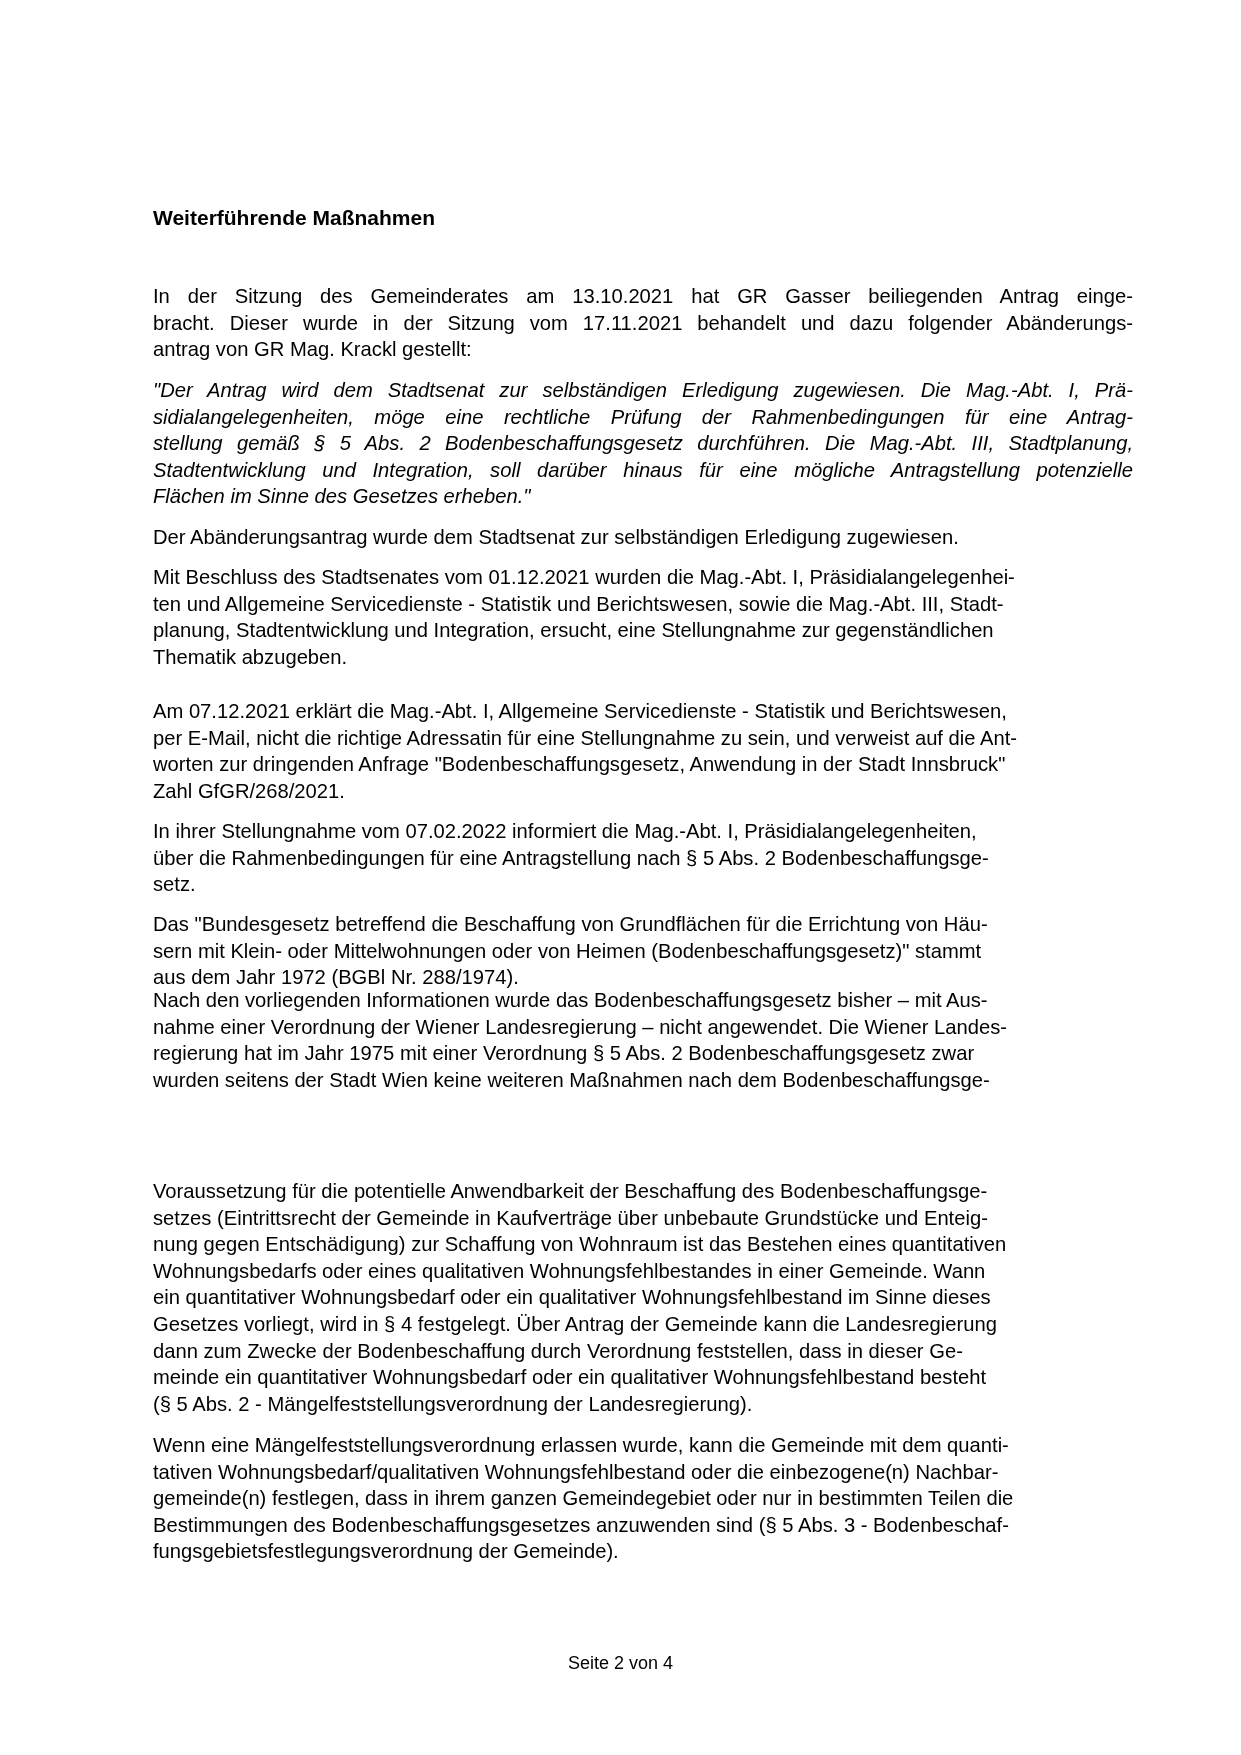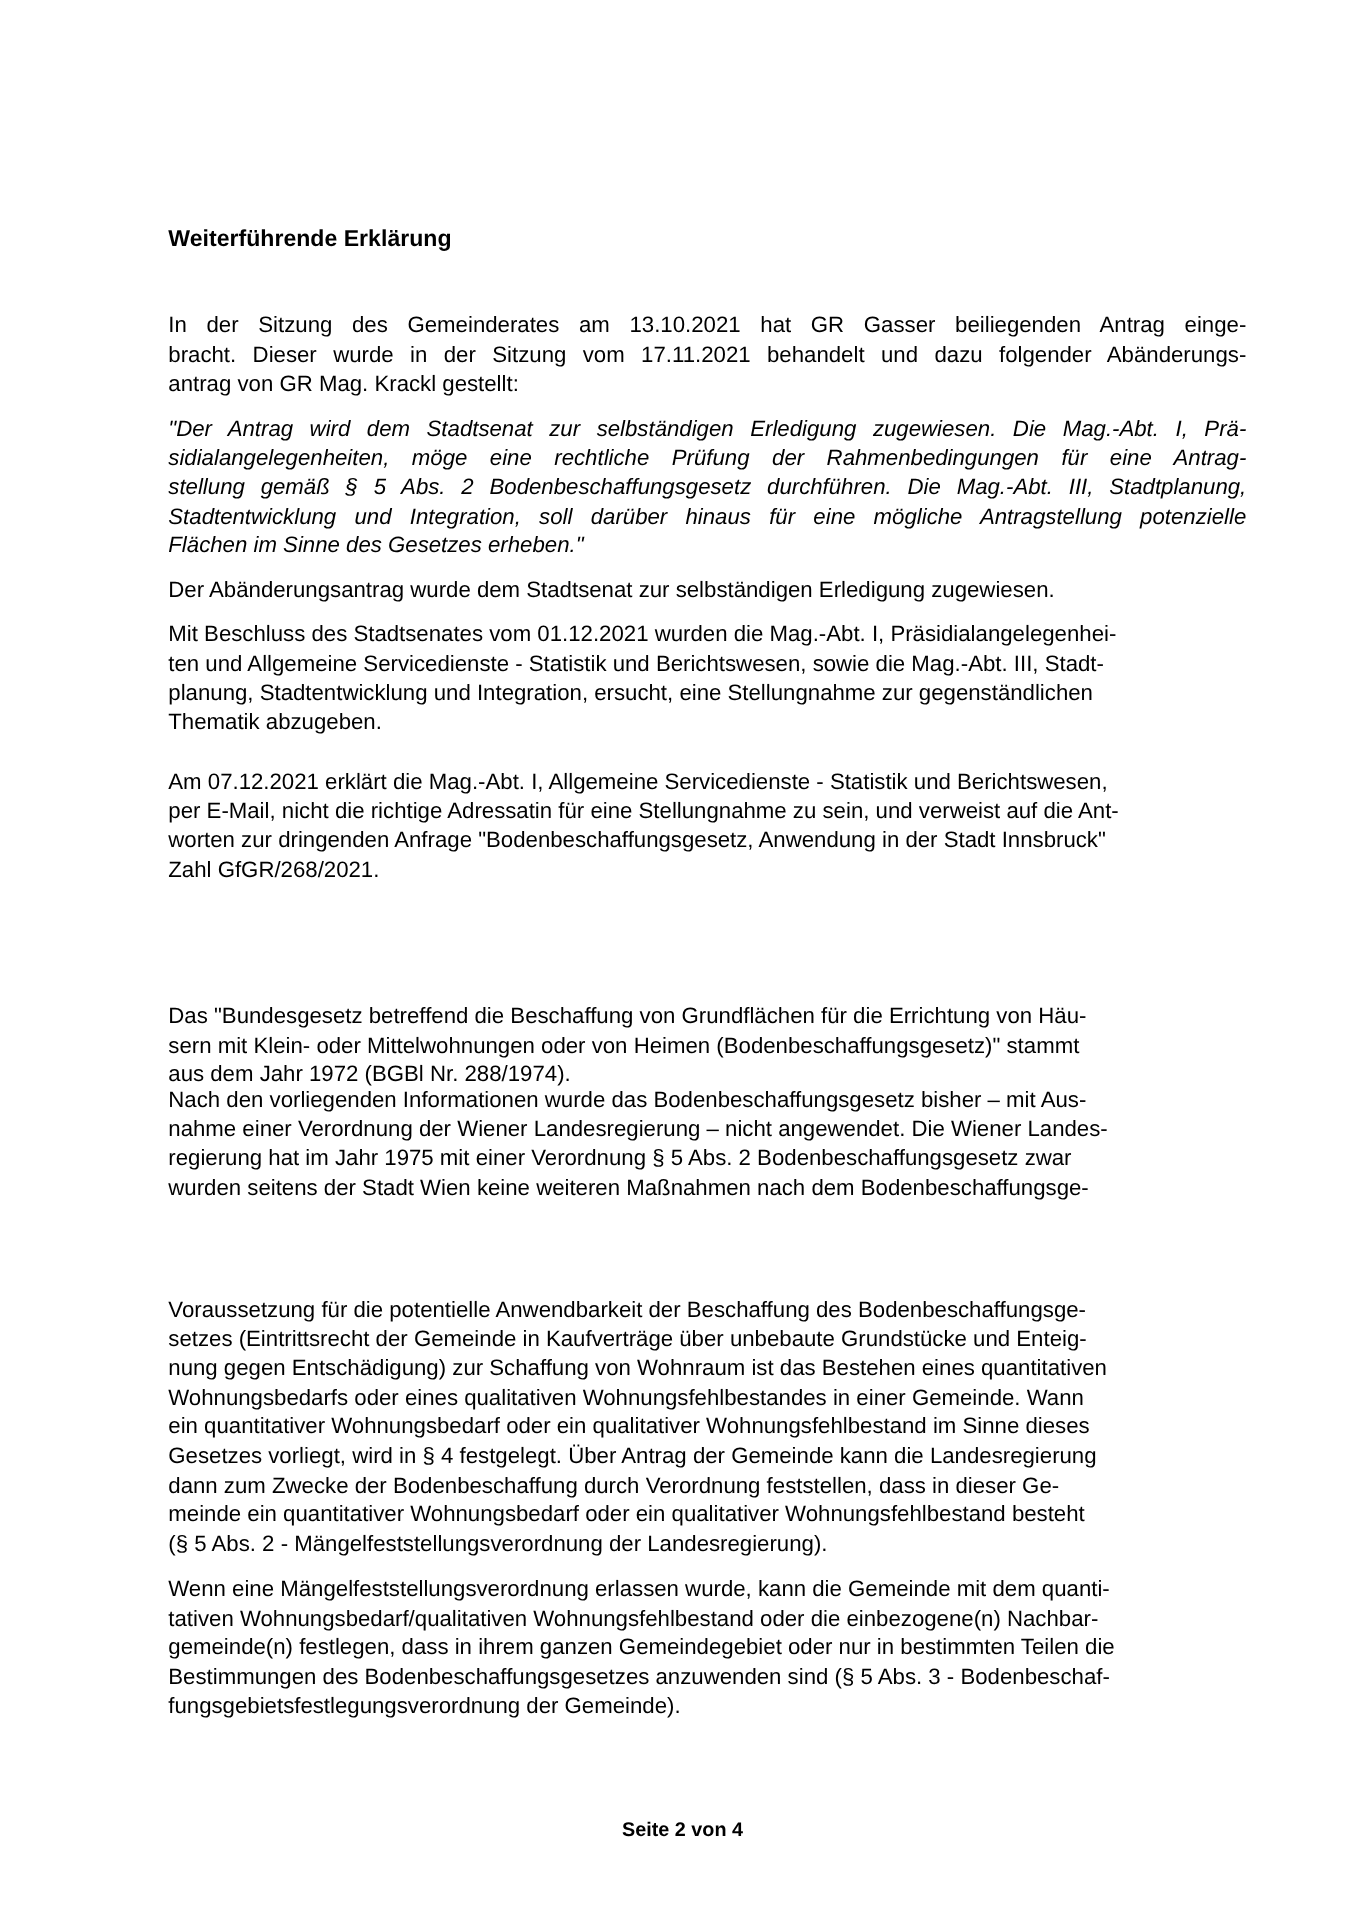--- a/index.html
+++ b/index.html
@@ -52,29 +52,28 @@
       font-style: italic;
     }
     .footer {
       position: absolute;
       left: 0;
       width: 1241px;
       top: 1652px;
       text-align: center;
       font-size: 18px;
       line-height: 22px;
-      font-weight: bold;
     }
   </style>
 </head>
 <body>
 
 <div class="page">
 
-  <div class="heading">Weiterführende Erklärung</div>
+  <div class="heading">Weiterführende Maßnahmen</div>
 
   <div class="body-text" style="top:283px;">
     <span class="line justify">In der Sitzung des Gemeinderates am 13.10.2021 hat GR Gasser beiliegenden Antrag einge-</span>
     <span class="line justify">bracht. Dieser wurde in der Sitzung vom 17.11.2021 behandelt und dazu folgender Abänderungs-</span>
     <span class="line">antrag von GR Mag. Krackl gestellt:</span>
   </div>
 
   <div class="body-text italic" style="top:377px;">
     <span class="line justify">"Der Antrag wird dem Stadtsenat zur selbständigen Erledigung zugewiesen. Die Mag.-Abt. I, Prä-</span>
     <span class="line justify">sidialangelegenheiten, möge eine rechtliche Prüfung der Rahmenbedingungen für eine Antrag-</span>
@@ -94,20 +93,25 @@
     <span class="line">Thematik abzugeben.</span>
   </div>
 
   <div class="body-text" style="top:698px;">
     <span class="line">Am 07.12.2021 erklärt die Mag.-Abt. I, Allgemeine Servicedienste - Statistik und Berichtswesen,</span>
     <span class="line">per E-Mail, nicht die richtige Adressatin für eine Stellungnahme zu sein, und verweist auf die Ant-</span>
     <span class="line">worten zur dringenden Anfrage "Bodenbeschaffungsgesetz, Anwendung in der Stadt Innsbruck"</span>
     <span class="line">Zahl GfGR/268/2021.</span>
   </div>
 
+  <div class="body-text" style="top:818px;">
+    <span class="line">In ihrer Stellungnahme vom 07.02.2022 informiert die Mag.-Abt. I, Präsidialangelegenheiten,</span>
+    <span class="line">über die Rahmenbedingungen für eine Antragstellung nach § 5 Abs. 2 Bodenbeschaffungsge-</span>
+    <span class="line">setz.</span>
+  </div>
 
   <div class="body-text" style="top:911px;">
     <span class="line">Das "Bundesgesetz betreffend die Beschaffung von Grundflächen für die Errichtung von Häu-</span>
     <span class="line">sern mit Klein- oder Mittelwohnungen oder von Heimen (Bodenbeschaffungsgesetz)" stammt</span>
     <span class="line">aus dem Jahr 1972 (BGBl Nr. 288/1974).</span>
   </div>
 
   <div class="body-text" style="top:987px;">
     <span class="line">Nach den vorliegenden Informationen wurde das Bodenbeschaffungsgesetz bisher – mit Aus-</span>
     <span class="line">nahme einer Verordnung der Wiener Landesregierung – nicht angewendet. Die Wiener Landes-</span>

